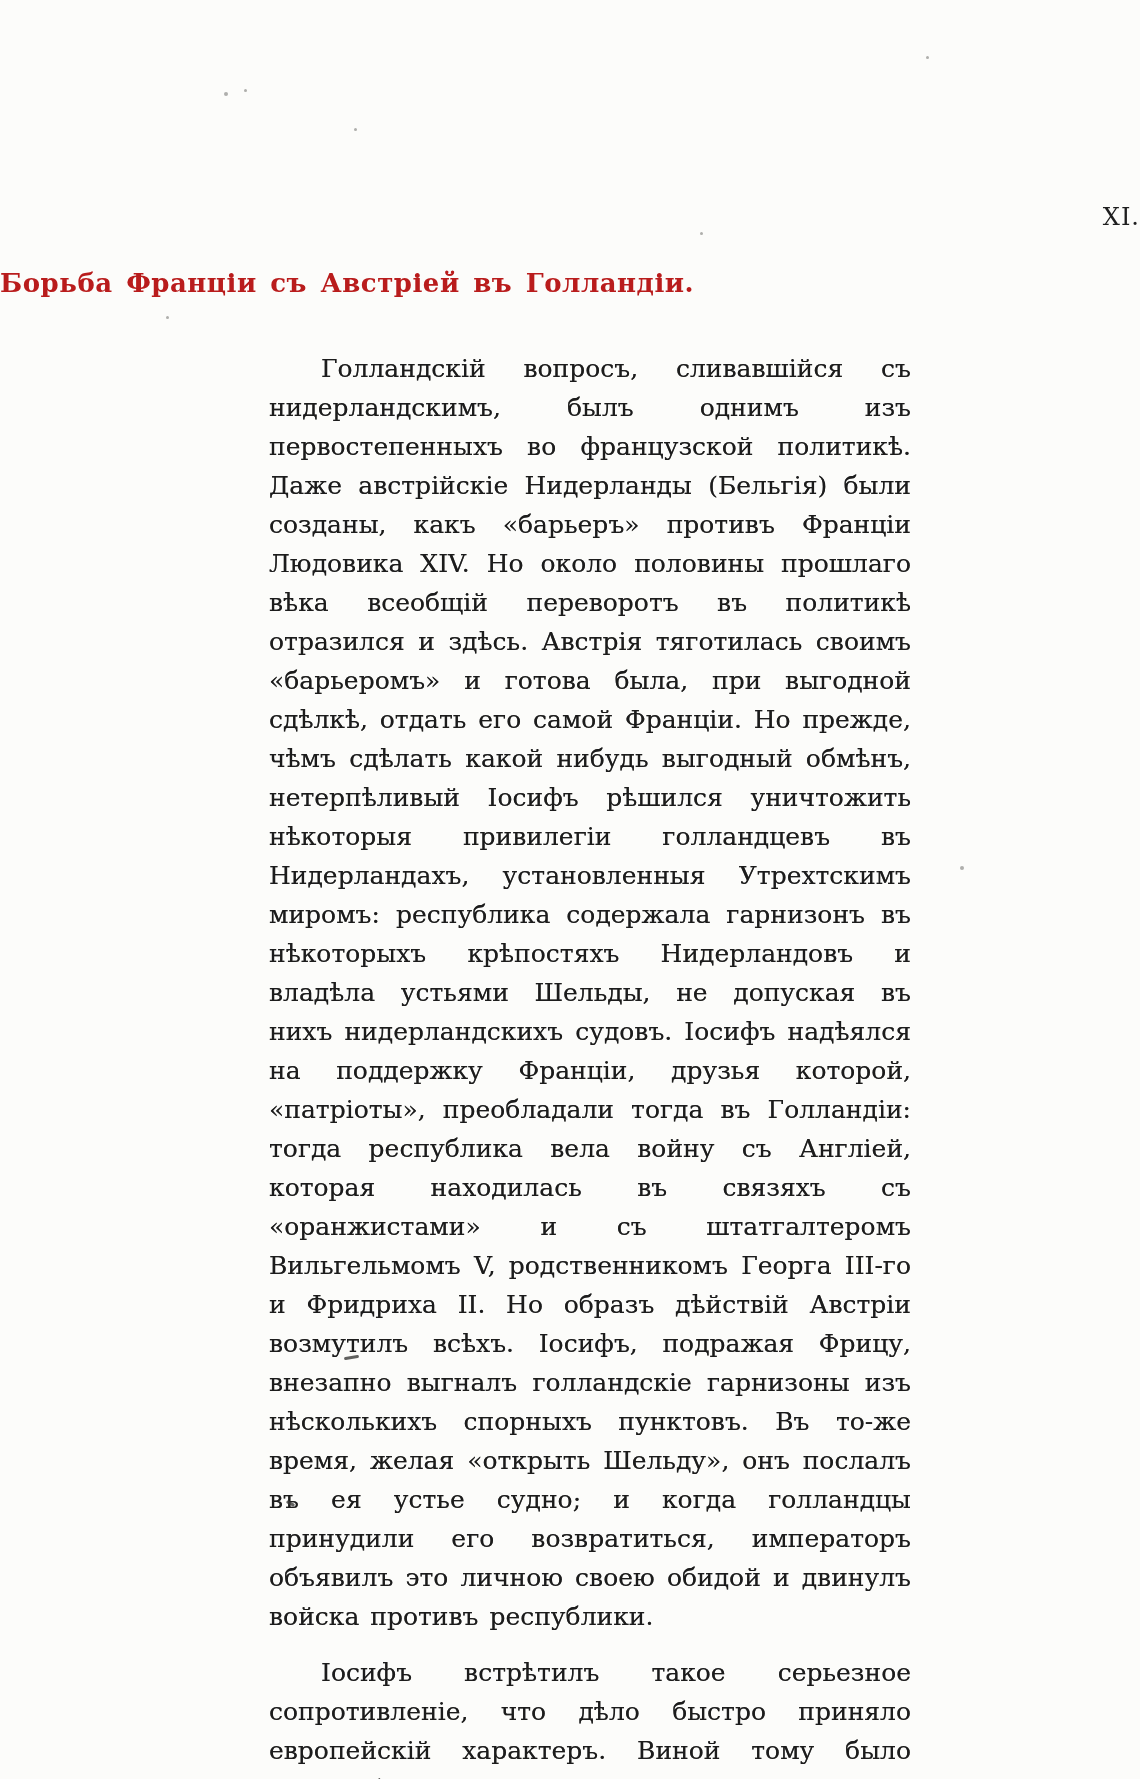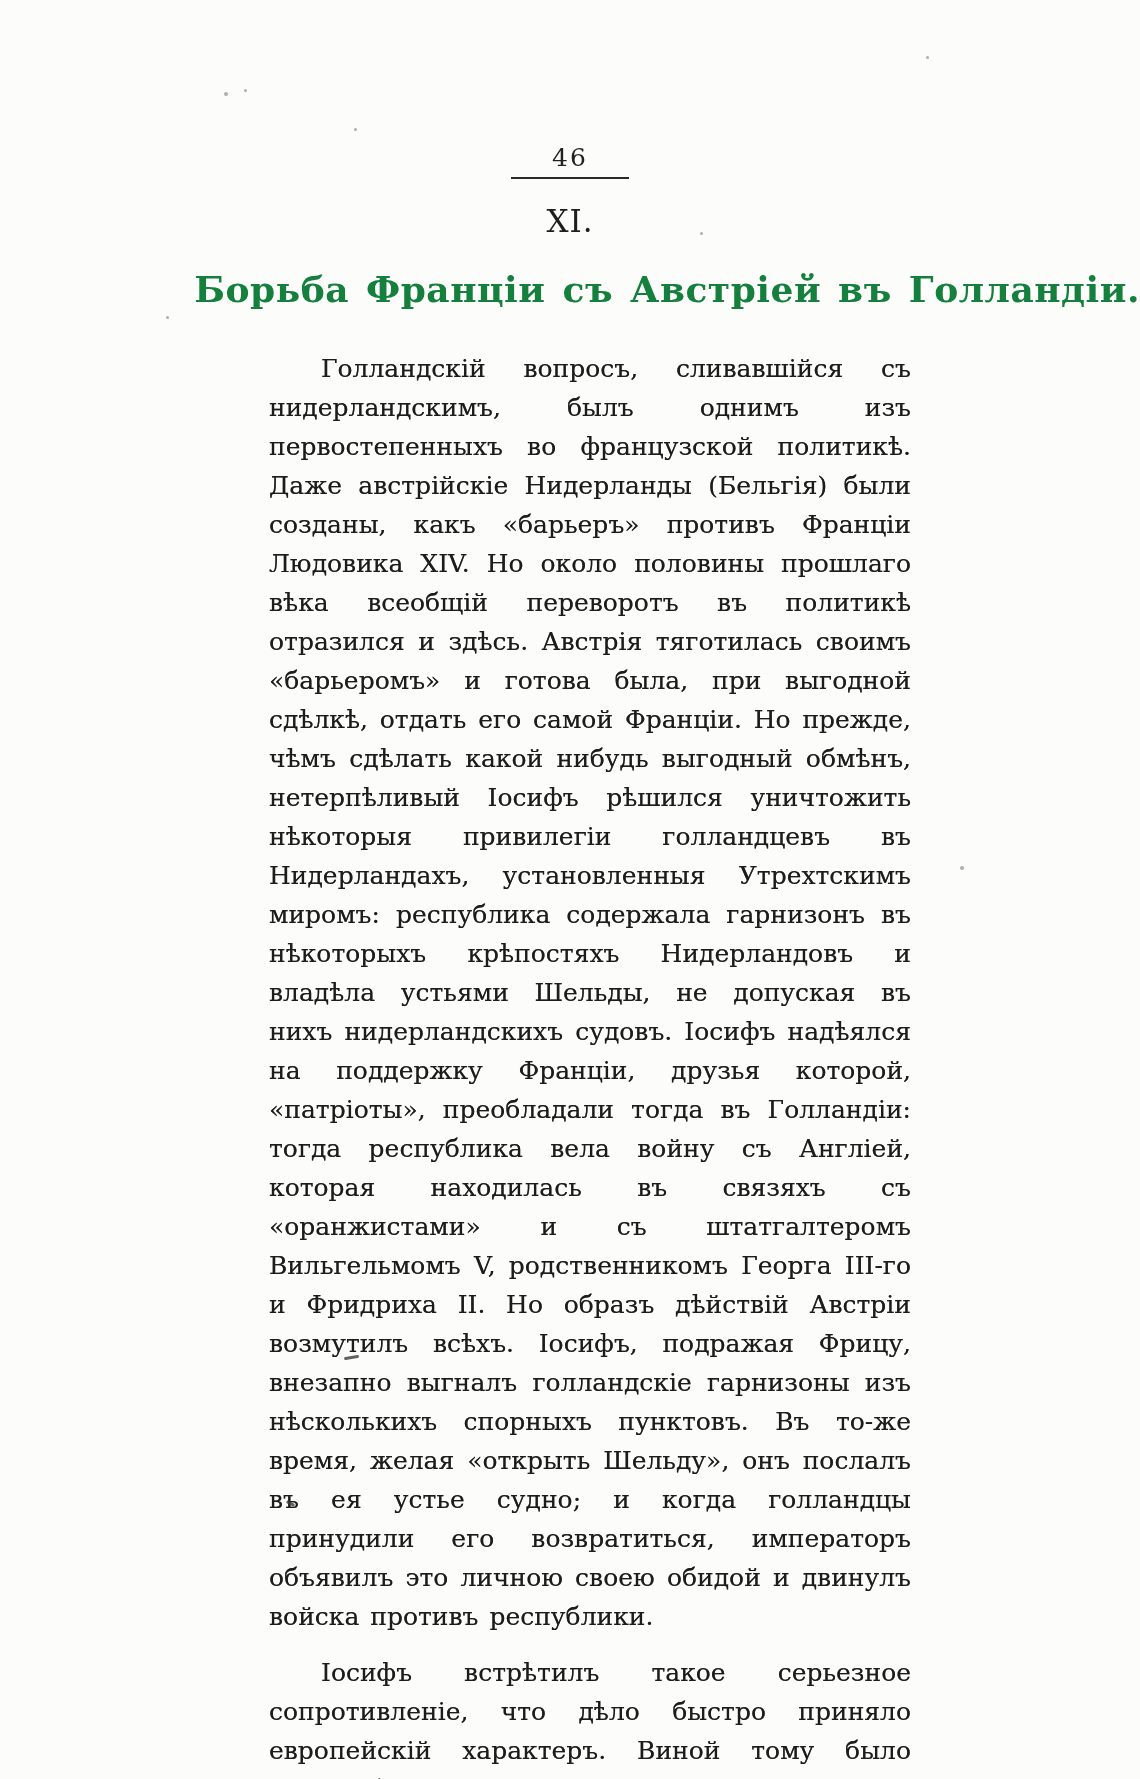--- a/index.html
+++ b/index.html
@@ -34,36 +34,36 @@
     width: 118px;
     height: 0;
     border-top: 2px solid #2a2a2a;
     margin: 5px auto 0 auto;
   }
   .chapter {
     position: absolute;
     top: 203px;
     left: 0;
     right: 0;
-    text-align: center;
-    font-size: 31px;
+    text-align: right;
+    font-size: 24px;
     letter-spacing: 1px;
     color: #1e1e1e;
   }
   .title {
     position: absolute;
     top: 268px;
     left: 0;
     right: 0;
-    text-align: right;
-    font-size: 36px;
+    text-align: left;
+    font-size: 26px;
     font-weight: 700;
     letter-spacing: 0.5px;
     word-spacing: 4px;
-    color: #15803d;
+    color: #b91c1c;
   }
   .body-block {
     position: absolute;
     top: 332px;
     left: 252px;
     width: 676px;
     font-size: 25px;
     line-height: 39px;
     text-align: justify;
     word-spacing: 3px;
@@ -85,24 +85,20 @@
     background: #3a3a38;
     border-radius: 2px;
     opacity: 0.8;
   }
 </style>
 </head>
 <body>
 
 <div class="scan">
 
-  <div class="pageno-wrap">
-    <div class="pageno">46</div>
-    <div class="pageno-rule"></div>
-  </div>
 
   <div class="chapter">XI.</div>
 
   <div class="title">Борьба Франціи съ Австріей въ Голландіи.</div>
 
   <div class="body-block">
     <p>Голландскій вопросъ, сливавшійся съ нидерландскимъ, былъ однимъ изъ первостепенныхъ во французской политикѣ. Даже австрійскіе Нидерланды (Бельгія) были созданы, какъ «барьеръ» противъ Франціи Людовика XIV. Но около половины прошлаго вѣка всеобщій переворотъ въ политикѣ отразился и здѣсь. Австрія тяготилась своимъ «барьеромъ» и готова была, при выгодной сдѣлкѣ, отдать его самой Франціи. Но прежде, чѣмъ сдѣлать какой нибудь выгодный обмѣнъ, нетерпѣливый Іосифъ рѣшился уничтожить нѣкоторыя привилегіи голландцевъ въ Нидерландахъ, установленныя Утрехтскимъ миромъ: республика содержала гарнизонъ въ нѣкоторыхъ крѣпостяхъ Нидерландовъ и владѣла устьями Шельды, не допуская въ нихъ нидерландскихъ судовъ. Іосифъ надѣялся на поддержку Франціи, друзья которой, «патріоты», преобладали тогда въ Голландіи: тогда республика вела войну съ Англіей, которая находилась въ связяхъ съ «оранжистами» и съ штатгалтеромъ Вильгельмомъ V, родственникомъ Георга III-го и Фридриха II. Но образъ дѣйствій Австріи возмутилъ всѣхъ. Іосифъ, подражая Фрицу, внезапно выгналъ голландскіе гарнизоны изъ нѣсколькихъ спорныхъ пунктовъ. Въ то-же время, желая «открыть Шельду», онъ послалъ въ ея устье судно; и когда голландцы принудили его возвратиться, императоръ объявилъ это личною своею обидой и двинулъ войска противъ республики.</p>
     <p>Іосифъ встрѣтилъ такое серьезное сопротивленіе, что дѣло быстро приняло европейскій характеръ. Виной тому было враждебное вліяніе Франціи, которое рано замѣтила Екатерина, о чемъ тотчасъ увѣдомила Іосифа. Въ то-же время Леопольдъ писалъ брату: «намъ не столько опасны враги, сколько эти любезные союзники.» При этомъ онъ осыпалъ бранью «этотъ Парижъ, имѣющій притязаніе держать всѣхъ въ опе-</p>
   </div>
 

